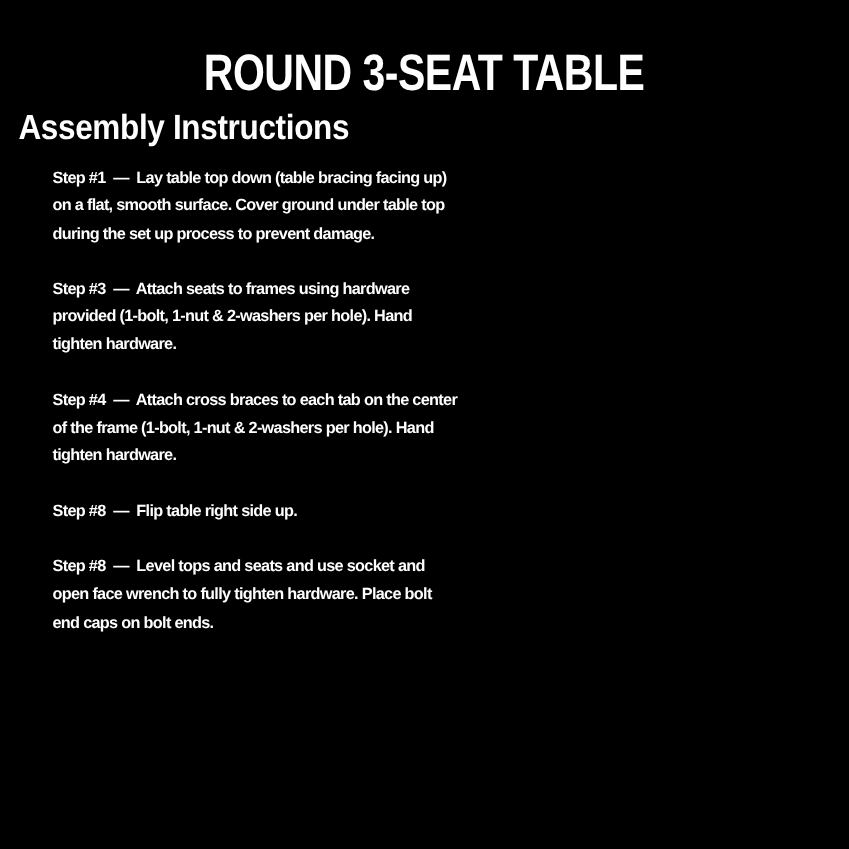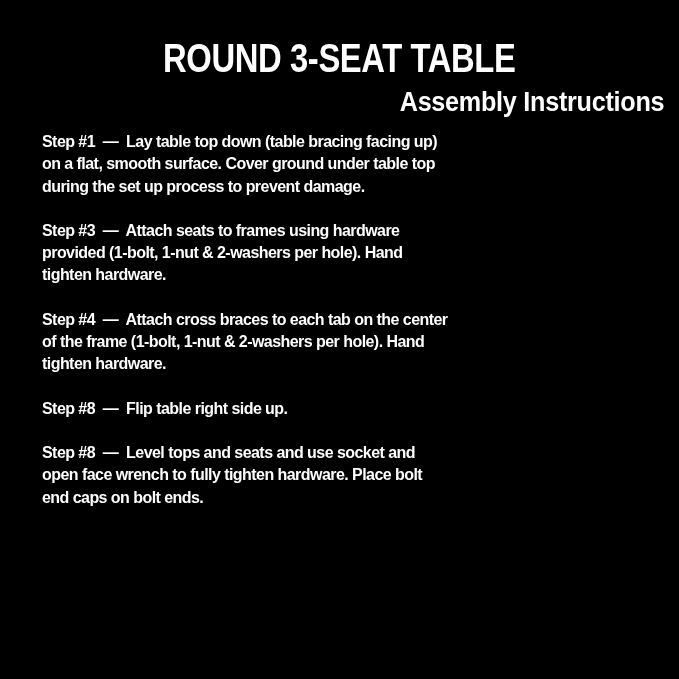--- a/index.html
+++ b/index.html
@@ -25,39 +25,39 @@
   .title {
     display: inline-block;
     font-size: 41px;
     line-height: 1.0;
     letter-spacing: -0.5px;
     transform: scaleX(0.80);
     transform-origin: center;
     white-space: nowrap;
   }
   .subtitle-row {
-    text-align: right;
+    text-align: left;
     margin-top: 9px;
   }
   .subtitle {
     display: inline-block;
     font-size: 28px;
     line-height: 1.0;
     letter-spacing: -0.3px;
     transform: scaleX(0.90);
     transform-origin: center;
     white-space: nowrap;
   }
   .steps {
     margin-top: 15px;
     padding: 0 36px 0 42px;
   }
   .step {
     white-space: pre-wrap;
-    font-size: 16px;
+    font-size: 13px;
     line-height: 22.3px;
     letter-spacing: -0.55px;
     margin: 0 0 22px 0;
   }
   .step:last-child {
     margin-bottom: 0;
   }
 </style>
 </head>
 <body>

